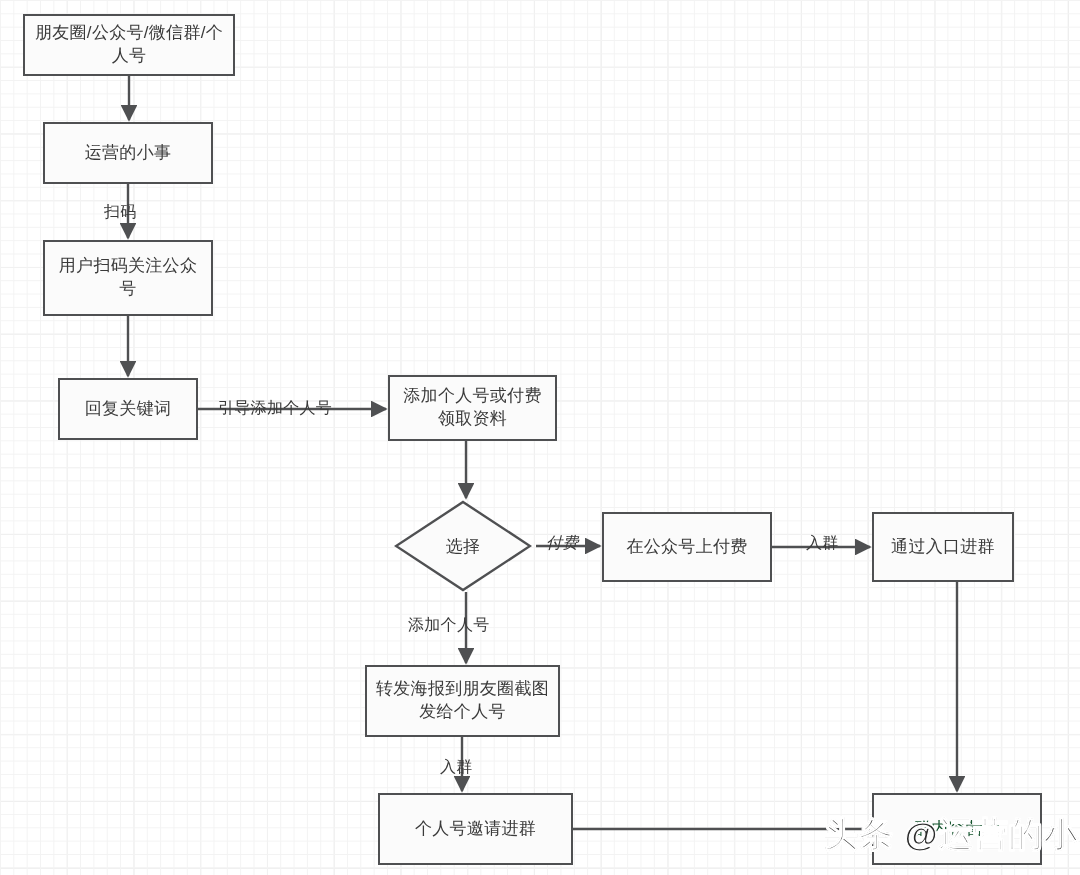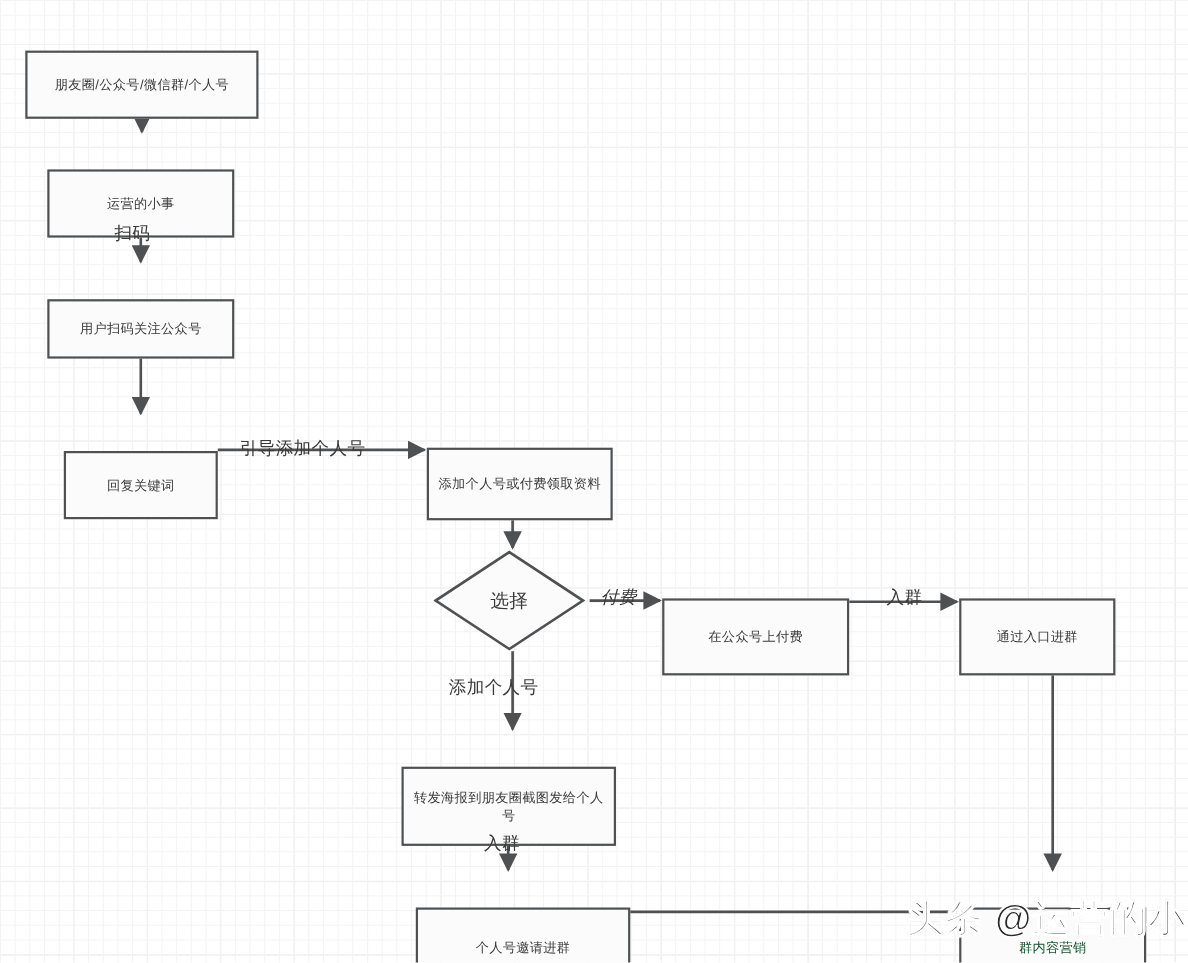--- a/index.html
+++ b/index.html
@@ -27,25 +27,24 @@
   }
   #edges{position:absolute;left:0;top:0;width:1080px;height:875px;}
   .node{
     position:absolute;
     box-sizing:border-box;
     background:#fbfbfb;
     border:2px solid #4f5052;
     display:flex;align-items:center;justify-content:center;
     text-align:center;
     color:#3a3a3a;
-    font-size:12px;
+    font-size:17px;
     line-height:1.35;
     letter-spacing:0.3px;
     padding:0 6px;
-    margin-top:32px;
   }
   .node span{display:block;}
   .diamond-wrap{position:absolute;}
   .diamond-wrap svg{position:absolute;left:0;top:0;}
   .diamond-label{
     position:absolute;left:0;top:0;width:100%;height:100%;
     display:flex;align-items:center;justify-content:center;
     font-size:17px;color:#3a3a3a;letter-spacing:0.3px;
     pointer-events:none;
   }
@@ -112,21 +111,21 @@
   </svg>
 
   <div class="node" style="left:23px;top:14px;width:212px;height:62px;">
     <span>朋友圈/公众号/微信群/个人号</span>
   </div>
 
   <div class="node" style="left:43px;top:122px;width:170px;height:62px;">
     <span>运营的小事</span>
   </div>
 
-  <div class="node" style="left:43px;top:240px;width:170px;height:54px;">
+  <div class="node" style="left:43px;top:240px;width:170px;height:76px;">
     <span>用户扫码关注公众号</span>
   </div>
 
   <div class="node" style="left:58px;top:378px;width:140px;height:62px;">
     <span>回复关键词</span>
   </div>
 
   <div class="node" style="left:388px;top:375px;width:169px;height:66px;">
     <span>添加个人号或付费领取资料</span>
   </div>

